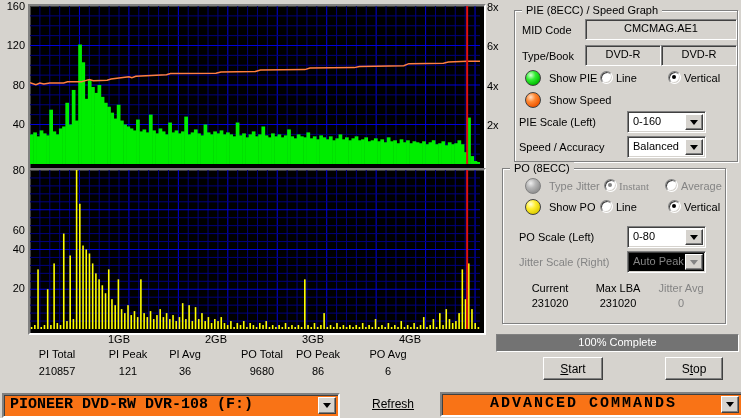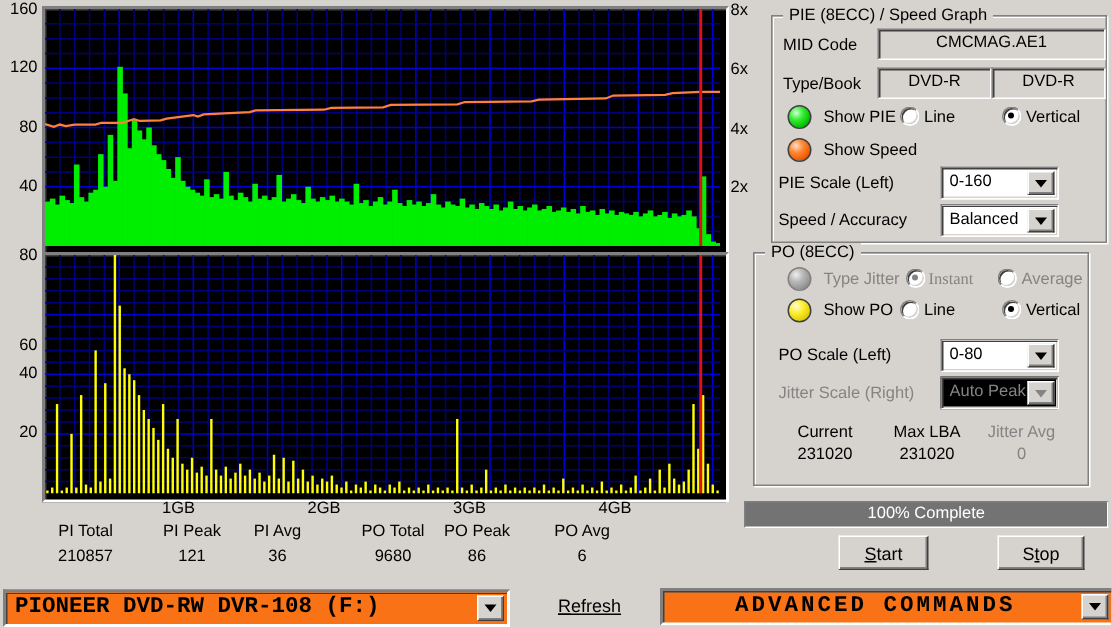--- a/index.html
+++ b/index.html
@@ -618,21 +618,21 @@
   <span class="lbl" style="left:528px;top:282px;width:44px;text-align:center;">Current</span>
   <span class="lbl" style="left:528px;top:297px;width:44px;text-align:center;">231020</span>
   <span class="lbl" style="left:594px;top:282px;width:48px;text-align:center;">Max LBA</span>
   <span class="lbl" style="left:594px;top:297px;width:48px;text-align:center;">231020</span>
   <span class="lbl dis" style="left:656px;top:282px;width:50px;text-align:center;">Jitter Avg</span>
   <span class="lbl dis" style="left:656px;top:297px;width:50px;text-align:center;">0</span>
 
   <div class="progress" style="left:496px;top:334px;width:241px;height:16px;">
     <span>100% Complete</span>
   </div>
-  <button class="btn3d" style="left:559px;top:357px;width:60px;height:23px;"><span class="u">S</span><span>tart</span></button>
+  <button class="btn3d" style="left:543px;top:357px;width:60px;height:23px;"><span class="u">S</span><span>tart</span></button>
   <button class="btn3d" style="left:665px;top:357px;width:58px;height:23px;"><span>S</span><span class="u">t</span><span>op</span></button>
 
   <div class="stat" style="left:21px;top:348px;">
     <span class="stat-label">PI Total</span>
     <span class="stat-value">210857</span>
   </div>
   <div class="stat" style="left:92px;top:348px;">
     <span class="stat-label">PI Peak</span>
     <span class="stat-value">121</span>
   </div>

